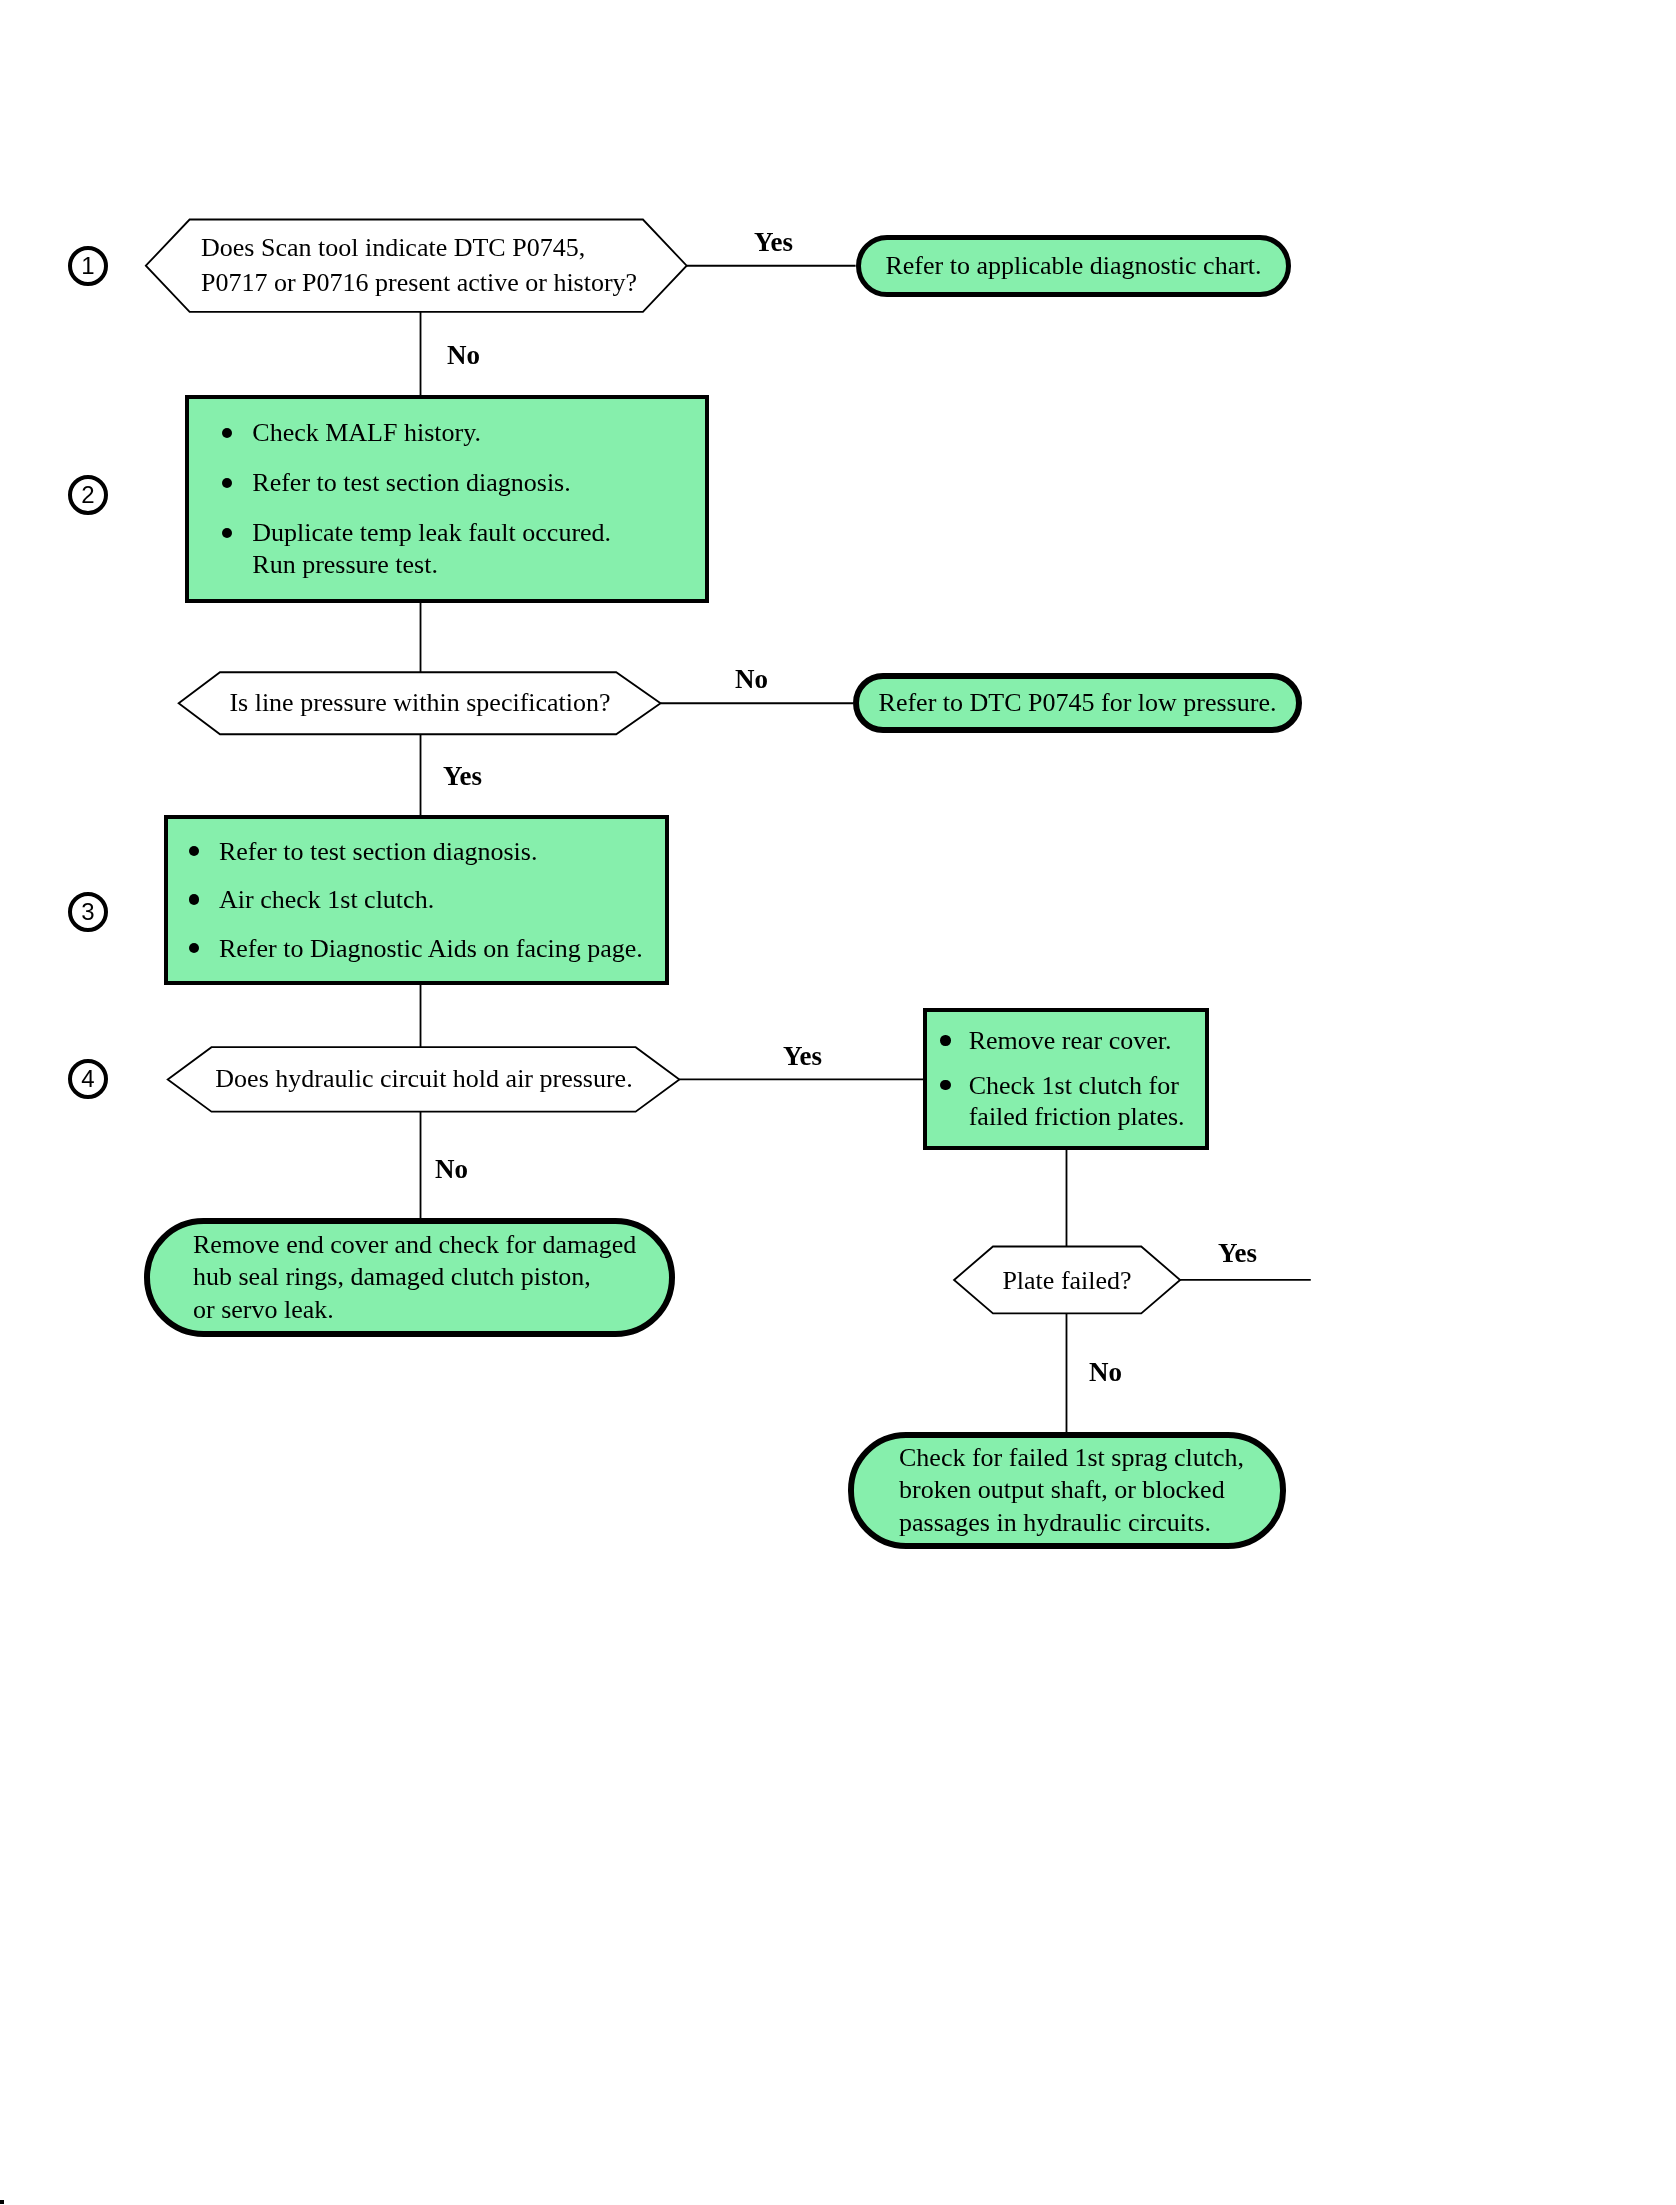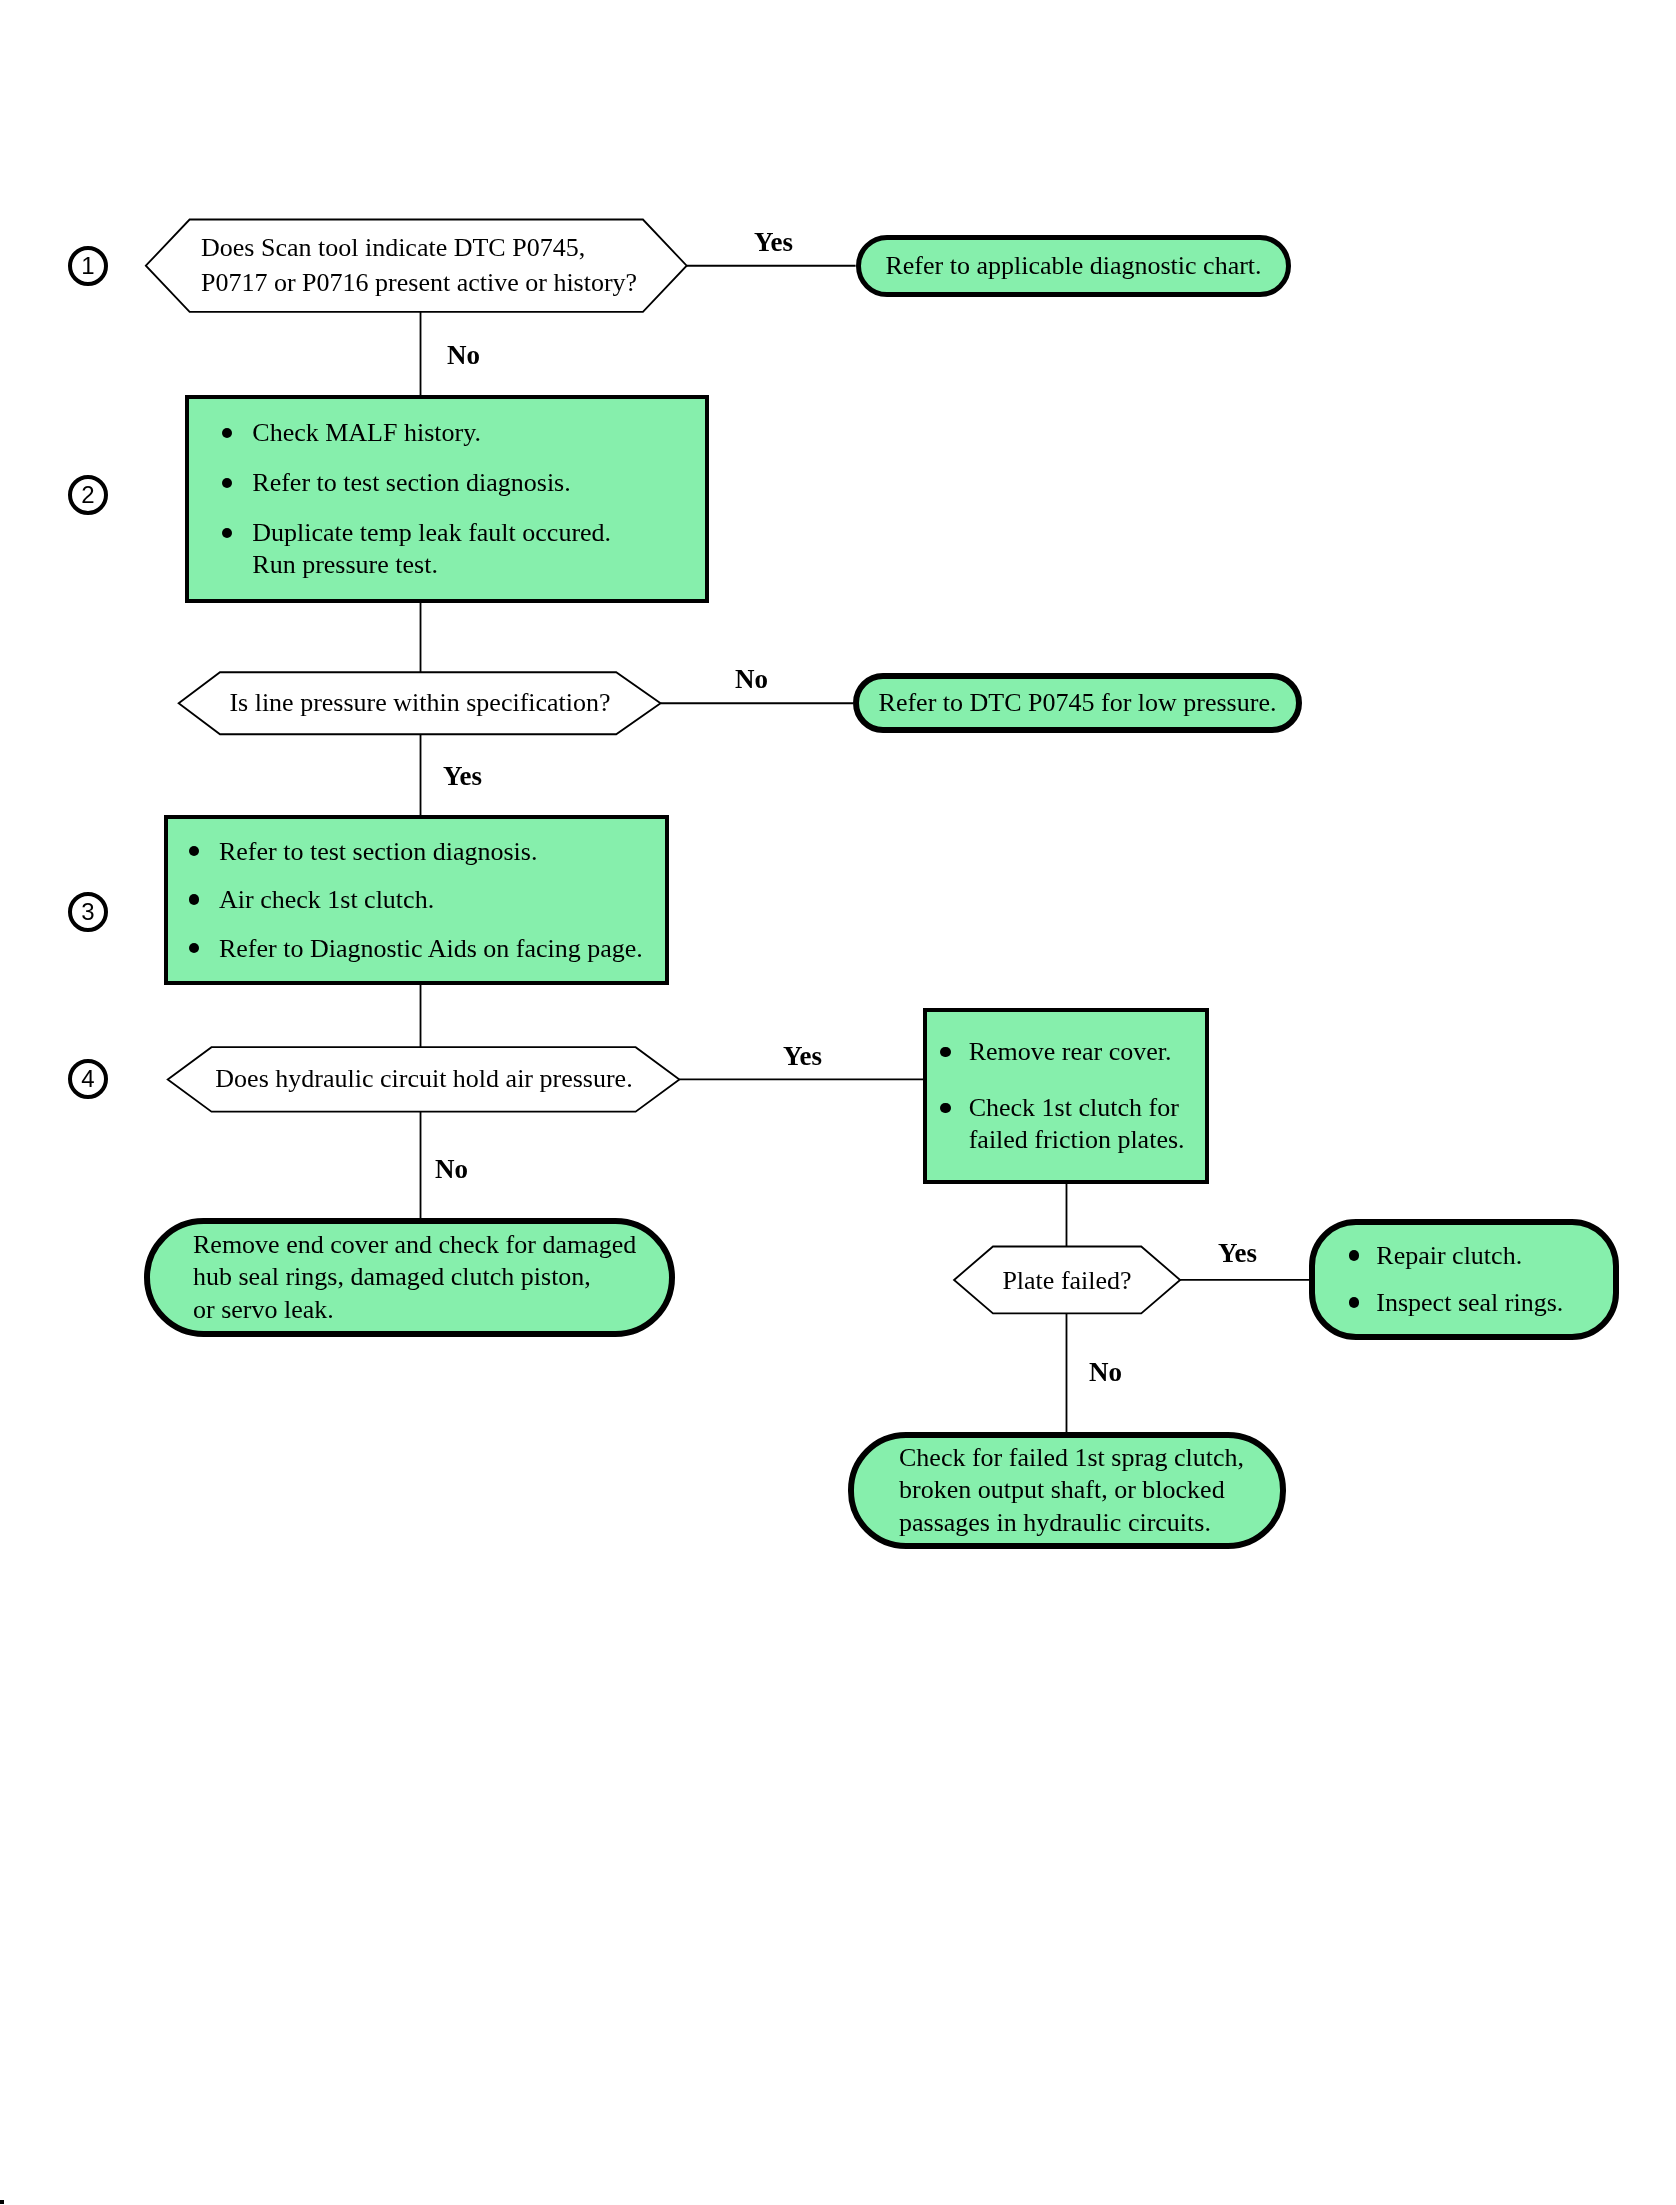--- a/index.html
+++ b/index.html
@@ -110,46 +110,36 @@
     <div class="row">
       <span class="dot"></span>
       <span class="btext">Air check 1st clutch.</span>
     </div>
     <div class="row">
       <span class="dot"></span>
       <span class="btext">Refer to Diagnostic Aids on facing page.</span>
     </div>
   </div>
 
-  <div class="node rect flexcol" style="left:923px;top:1008px;width:286px;height:176px;border-width:4.3px;padding-left:13.4px;padding-right:2.4px;">
+  <div class="node rect flexcol" style="left:923px;top:1008px;width:286px;height:142px;border-width:4.3px;padding-left:13.4px;padding-right:2.4px;">
     <div class="row">
       <span class="dot"></span>
       <span class="btext" style="margin-left:18px;">Remove rear cover.</span>
     </div>
     <div class="row">
       <span class="dot"></span>
       <span class="btext" style="margin-left:18px;">Check 1st clutch for
 failed friction plates.</span>
     </div>
   </div>
 
   <div class="node termtext" style="left:144px;top:1218px;width:531px;height:119px;border:6px solid #000;border-radius:60px;padding-left:43px;">Remove end cover and check for damaged
 hub seal rings, damaged clutch piston,
 or servo leak.</div>
 
-  <div class="node flexcol" style="left:1309px;top:1219px;width:310px;height:121px;border:6.7px solid #000;border-radius:47px;padding-left:34px;padding-right:2.4px;">
-    <div class="row">
-      <span class="dot"></span>
-      <span class="btext" style="margin-left:17px;">Repair clutch.</span>
-    </div>
-    <div class="row">
-      <span class="dot"></span>
-      <span class="btext" style="margin-left:17px;">Inspect seal rings.</span>
-    </div>
-  </div>
 
   <div class="node termtext" style="left:848px;top:1432px;width:438px;height:117px;border:6px solid #000;border-radius:58px;padding-left:45px;">Check for failed 1st sprag clutch,
 broken output shaft, or blocked
 passages in hydraulic circuits.</div>
 
   <div class="artifact"></div>
 
 </div>
 
 

